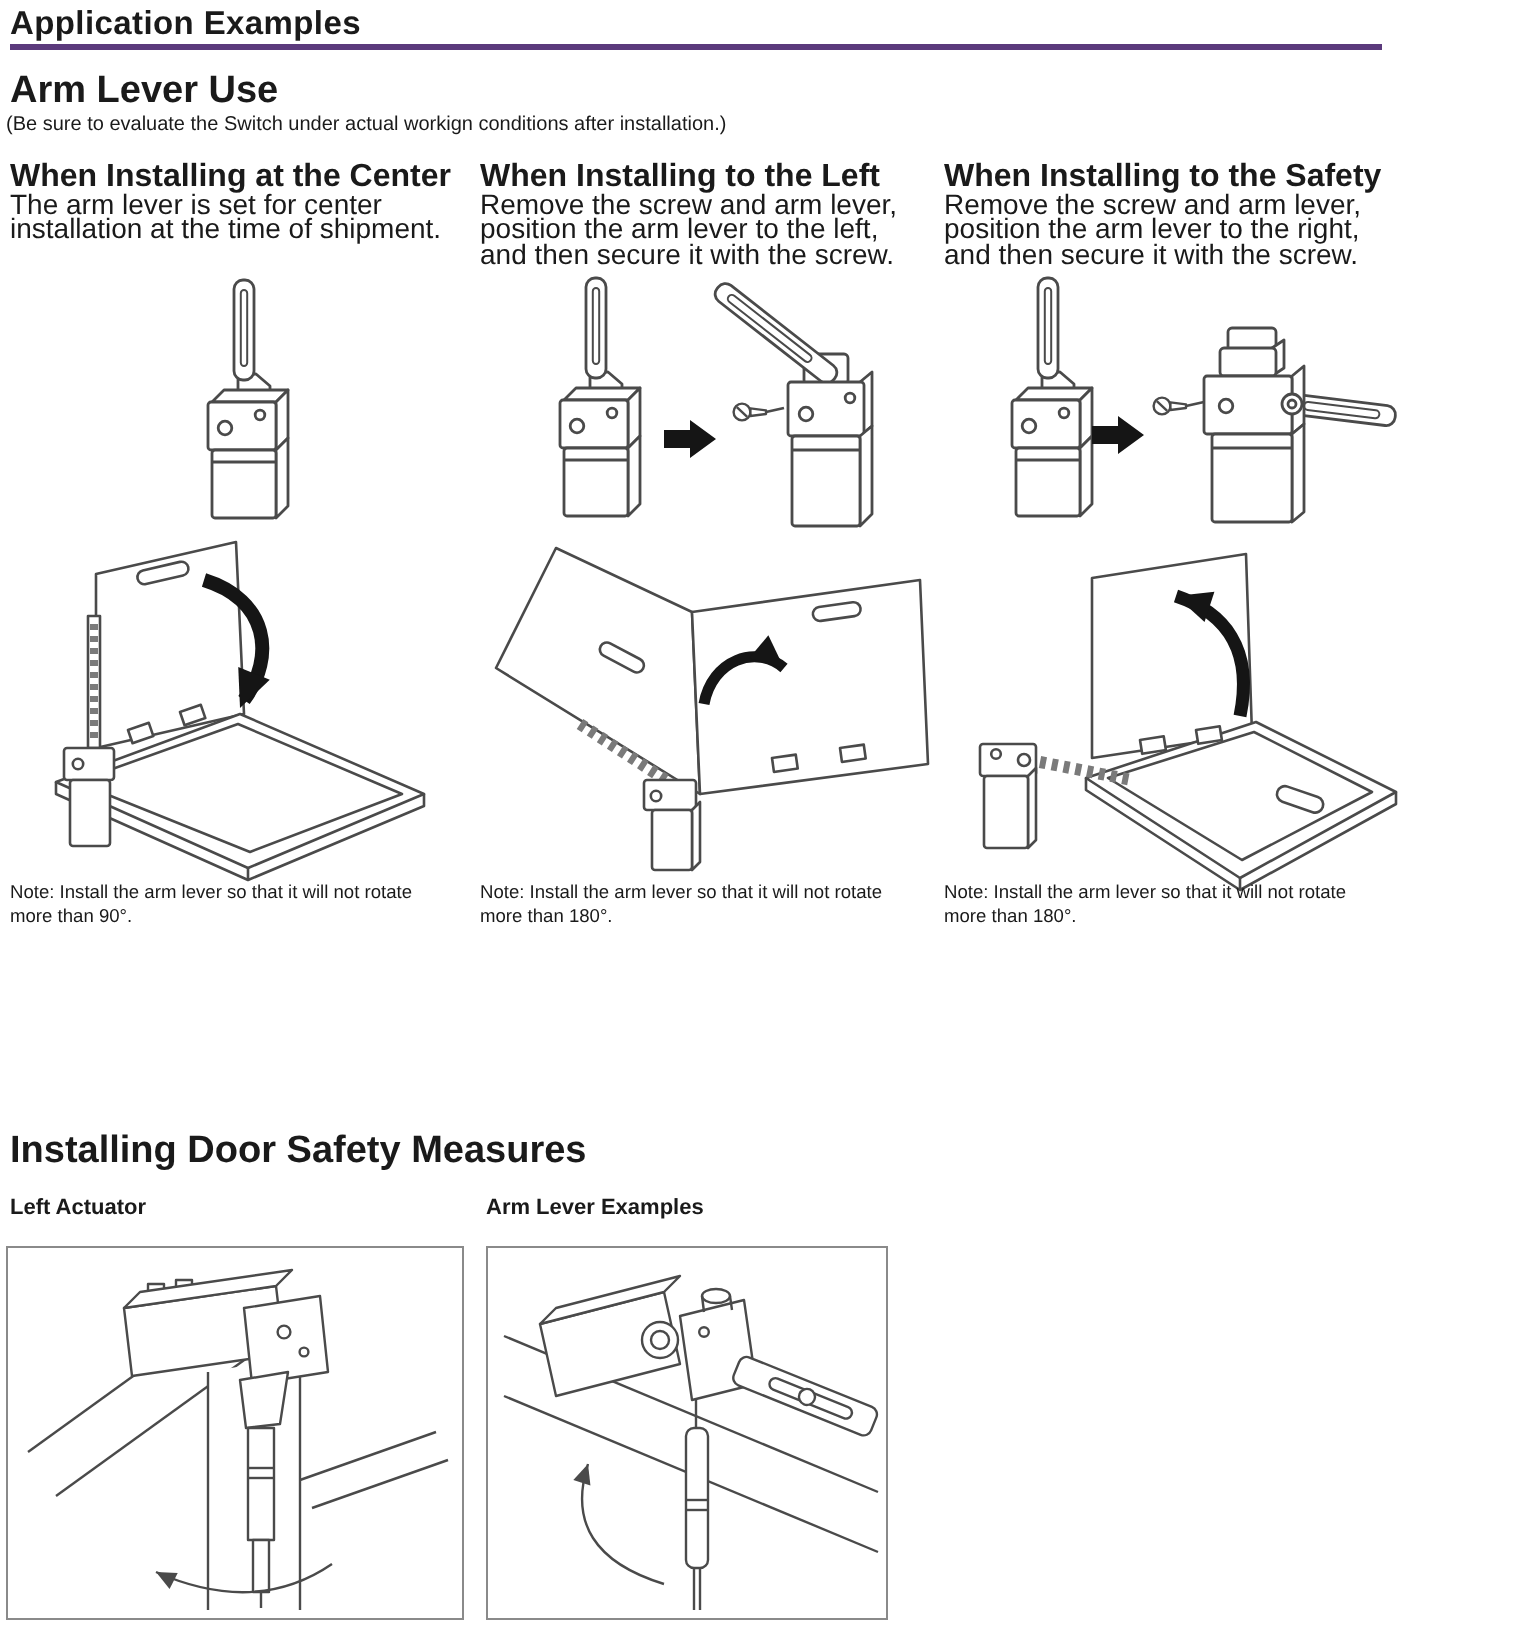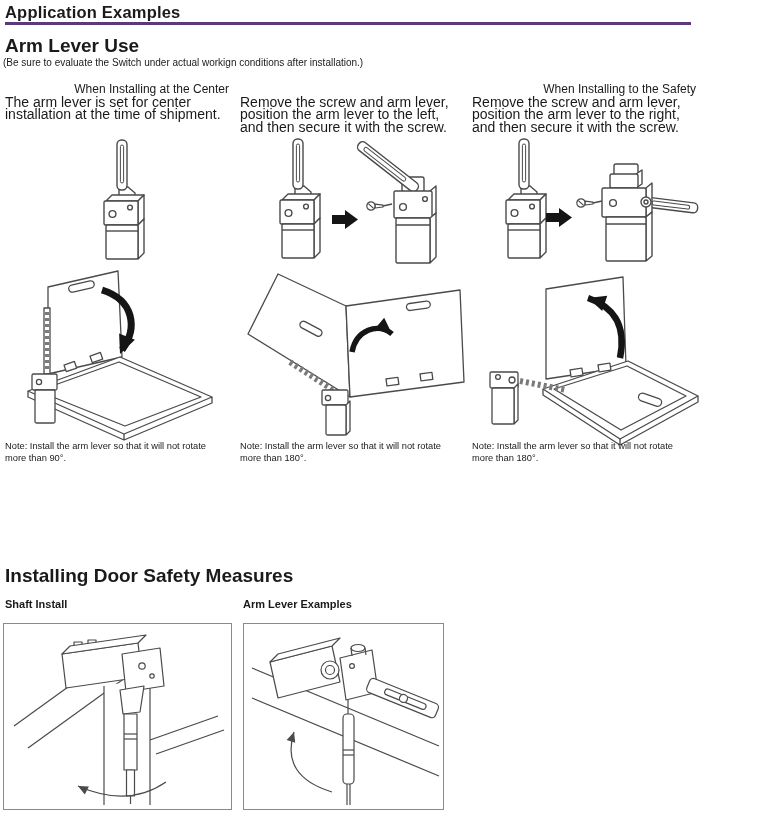--- a/index.html
+++ b/index.html
@@ -4,21 +4,21 @@
 <style>
   html,body{margin:0;padding:0;background:#fff;}
   .page{position:relative;width:767px;height:821px;background:#fff;overflow:hidden;
         font-family:"Liberation Sans","DejaVu Sans",sans-serif;color:#1a1a1a;}
   .abs{position:absolute;}
   h1,h2,h3,p{margin:0;padding:0;}
   .title{left:5px;top:3px;font-size:16.5px;font-weight:bold;letter-spacing:.2px;}
   .rule{left:5px;top:22px;width:686px;height:3px;background:var(--accent,#5b3a7c);}
   .h2{left:5px;font-size:19px;font-weight:bold;}
   .paren-note{left:3px;top:57px;font-size:10px;}
-  .colhead{top:83px;width:224px;font-size:12px;font-weight:normal;line-height:12px;text-align:right;}
+  .colhead{top:83px;width:224px;font-size:16px;font-weight:bold;line-height:12px;}
   .colbody{top:96px;width:220px;font-size:14px;line-height:12.3px;}
   .colnote{top:440px;width:222px;font-size:9.3px;line-height:12.3px;}
   .subhead{top:598px;font-size:11px;font-weight:bold;}
   .panelbox{border:1.5px solid #8a8a8a;background:#fff;}
   svg{display:block;}
   .illo{position:absolute;}
 </style>
 </head>
 <body>
 
@@ -96,20 +96,21 @@
 
 <div class="page">
 
   <h1 class="abs title">Application Examples</h1>
   <div class="abs rule"></div>
 
   <h2 class="abs h2" style="top:35px">Arm Lever Use</h2>
   <p class="abs paren-note">(Be sure to evaluate the Switch under actual workign conditions after installation.)</p>
 
   <h3 class="abs colhead" style="left:5px">When Installing at the Center</h3>
+  <h3 class="abs colhead" style="left:240px">When Installing to the Left</h3>
   <h3 class="abs colhead" style="left:472px">When Installing to the Safety</h3>
 
   <p class="abs colbody" style="left:5px">The arm lever is set for center installation at the time of shipment.</p>
   <p class="abs colbody" style="left:240px">Remove the screw and arm lever, position the arm lever to the left, and then secure it with the screw.</p>
   <p class="abs colbody" style="left:472px">Remove the screw and arm lever, position the arm lever to the right, and then secure it with the screw.</p>
 
   <svg class="illo" style="left:60px;top:134px" width="120" height="130" viewBox="0 0 120 130">
     <use href="#g-swv" transform="translate(18,3)"></use>
   </svg>
 
@@ -190,21 +191,21 @@
         <use href="#g-ah" transform="translate(114,36) rotate(198) scale(1.6)" fill="#151515" stroke="none"></use>
       </g>
     </g>
   </svg>
 
   <p class="abs colnote" style="left:5px">Note: Install the arm lever so that it will not rotate more than 90°.</p>
   <p class="abs colnote" style="left:240px">Note: Install the arm lever so that it will not rotate more than 180°.</p>
   <p class="abs colnote" style="left:472px">Note: Install the arm lever so that it will not rotate more than 180°.</p>
 
   <h2 class="abs h2" style="top:565px">Installing Door Safety Measures</h2>
-  <h3 class="abs subhead" style="left:5px">Shaft Install</h3>
+  <h3 class="abs subhead" style="left:5px">Left Actuator</h3>
   <h3 class="abs subhead" style="left:243px">Arm Lever Examples</h3>
 
   <div class="abs panelbox" style="left:3px;top:623px;width:227px;height:185px">
     <svg width="227" height="185" viewBox="0 0 227 185">
       <g fill="none" stroke="#4a4a4a" stroke-width="1.2" stroke-linejoin="round">
         <line x1="10" y1="102" x2="118" y2="24"></line>
         <line x1="24" y1="124" x2="132" y2="46"></line>
         <line x1="146" y1="116" x2="214" y2="92"></line>
         <line x1="152" y1="130" x2="220" y2="106"></line>
         <polygon points="100,62 146,54 146,181 100,181" fill="#fff" stroke="none"></polygon>

